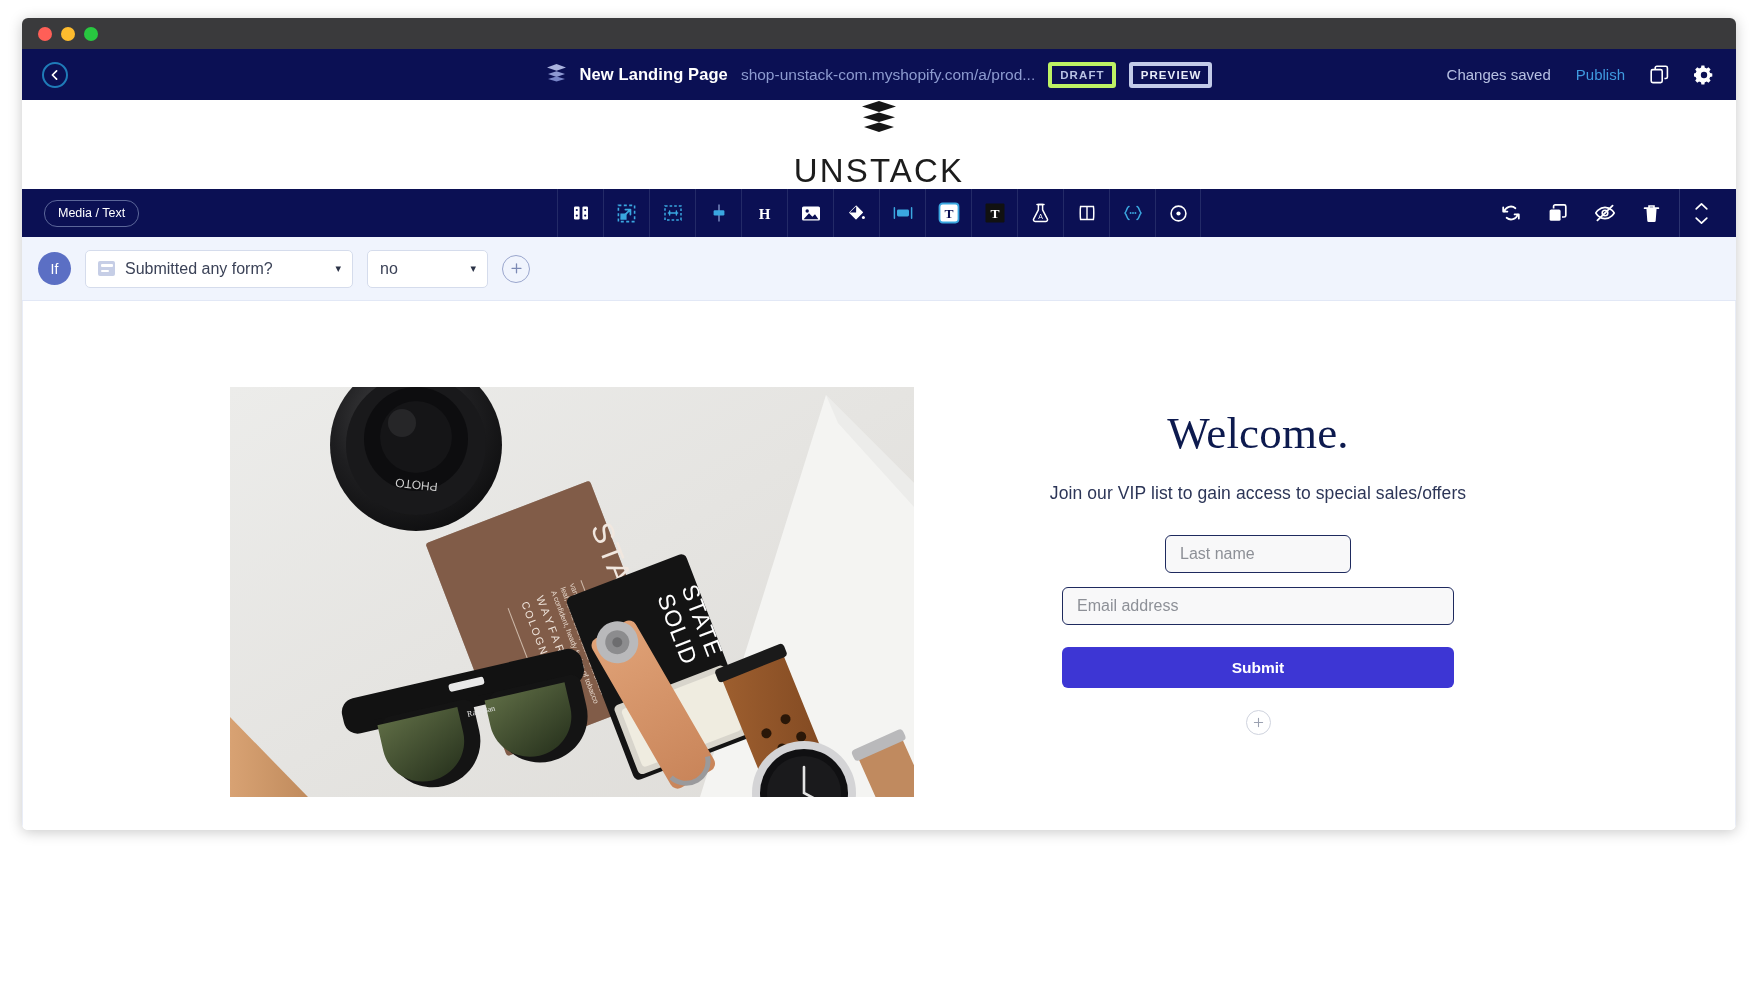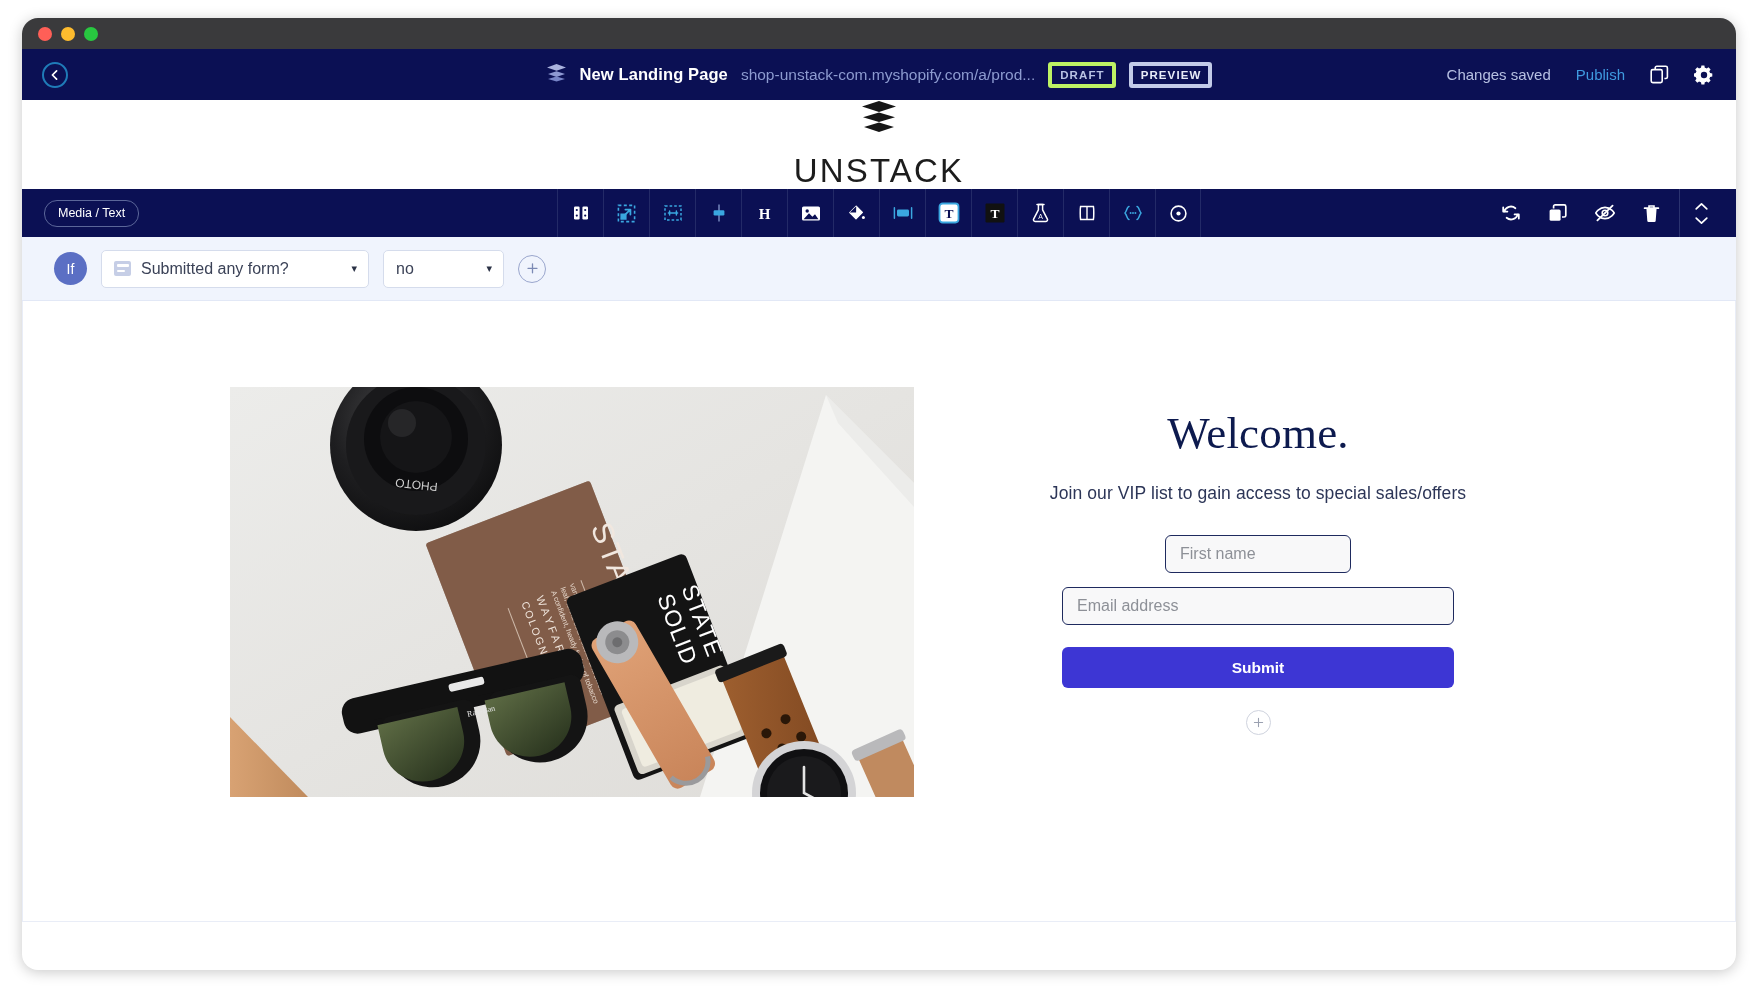--- a/index.html
+++ b/index.html
@@ -12,22 +12,22 @@
 
   
   .desktop {
     position: relative;
     width: 1758px; height: 992px;
     background: #ffffff;
     padding: 18px 22px 22px 22px;
   }
   .window {
     position: relative;
-    width: 1714px; height: 952px;
-    border-radius: 16px;
+    width: 1714px; height: 812px;
+    border-radius: 6px;
     overflow: hidden;
     background: #fff;
     box-shadow: 0 2px 14px rgba(0,0,0,.22);
   }
   .titlebar {
     height: 31px;
     background: #3a3a3c;
     display: flex; align-items: center;
     padding-left: 16px;
   }
@@ -159,21 +159,21 @@
     display: flex; flex-direction: column; align-items: center;
     gap: 5px; color: #fff; width: 34px; cursor: pointer;
   }
 
   
   .condbar {
     height: 64px;
     background: #f0f4fd;
     border-bottom: 1px solid #e2e8f6;
     display: flex; align-items: center;
-    padding-left: 32px;
+    padding-left: 16px;
     gap: 14px;
   }
   .if-badge {
     width: 33px; height: 33px; border-radius: 50%;
     background: #5b6fc4;
     color: #fff; font-size: 14px;
     display: flex; align-items: center; justify-content: center;
     cursor: pointer;
   }
   .sel {
@@ -626,21 +626,21 @@
           </g>
         </svg>
       </div>
 
       <div class="hero-col">
         <div class="welcome">Welcome.</div>
         <div class="subhead">Join our VIP list to gain access to special sales/offers</div>
 
         <div class="formwrap">
           <div class="row2">
-            <div class="field half">First name</div>
+            <div class="field half">Last name</div>
           </div>
           <div class="field full">Email address</div>
           <div class="submit">Submit</div>
         </div>
 
         <div class="addblock">
           <svg width="11" height="11" viewBox="0 0 11 11">
                 <path d="M5.5 1.4v8.2M1.4 5.5h8.2" stroke="#9aa0b0" stroke-width="1.1" stroke-linecap="round"></path>
               </svg>
         </div>

